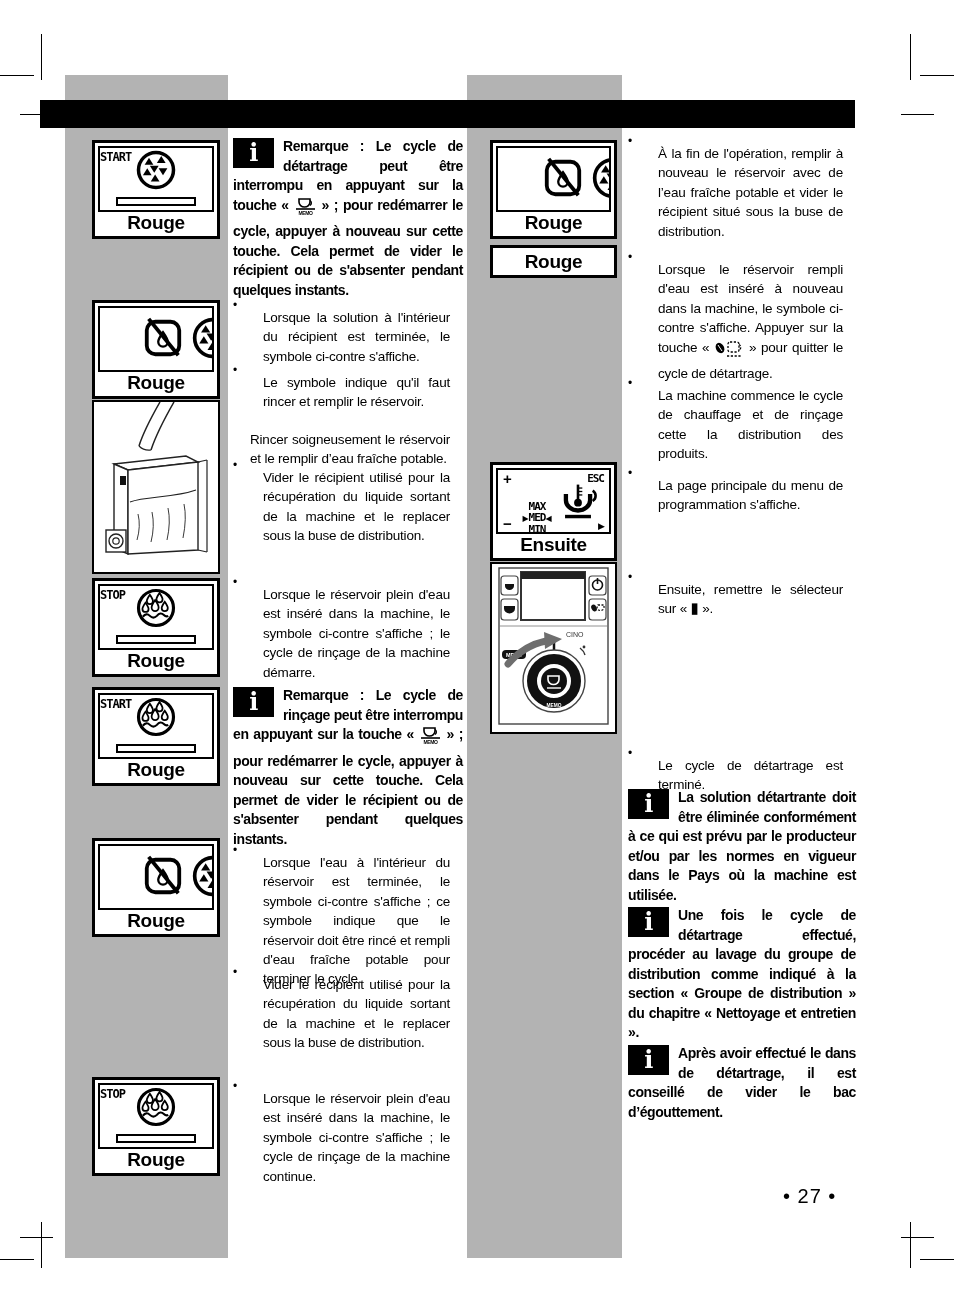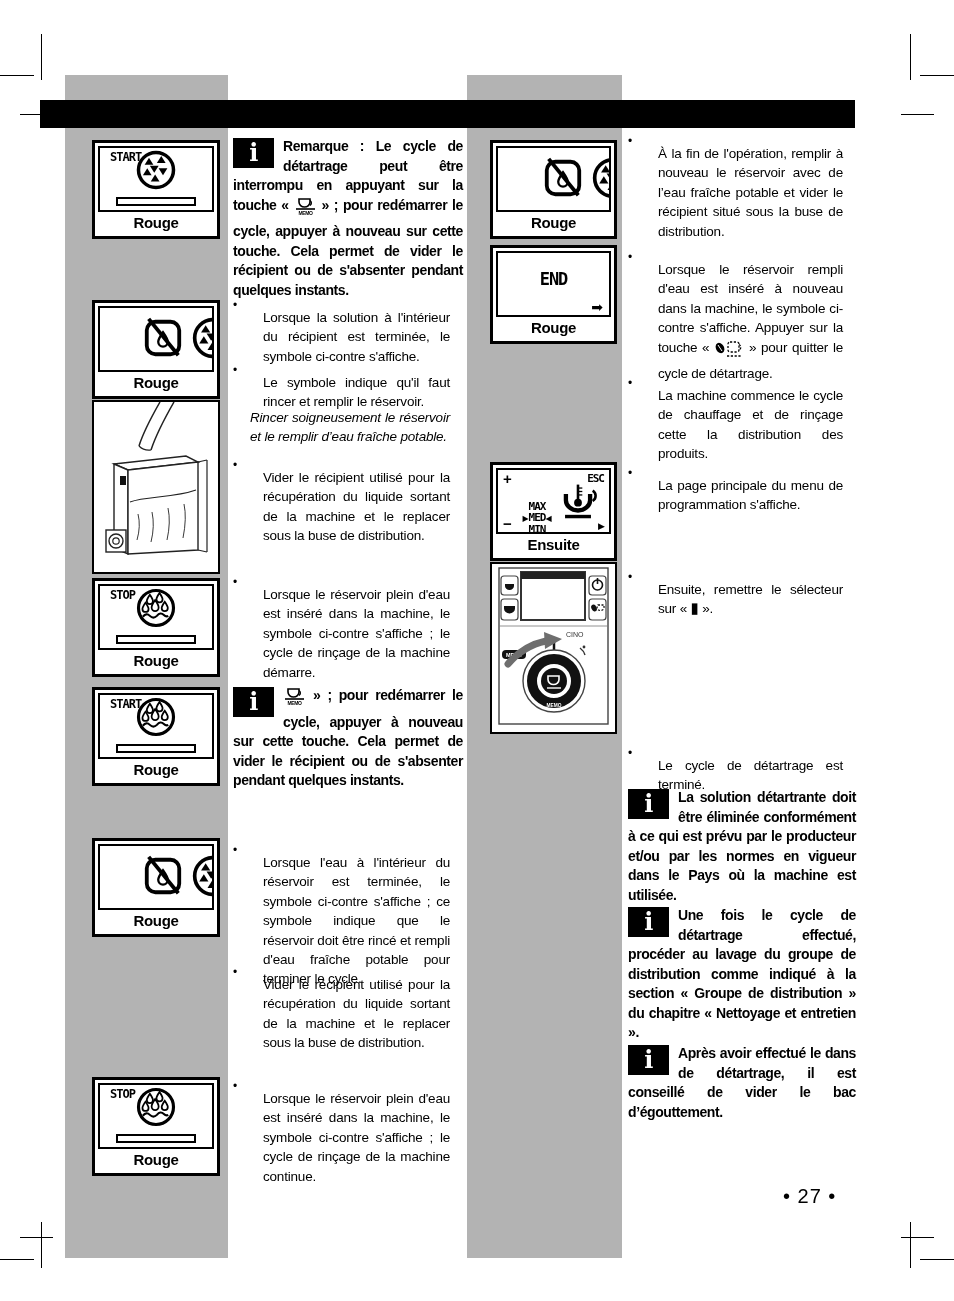--- a/index.html
+++ b/index.html
@@ -6,22 +6,22 @@
   .page{position:relative;width:954px;height:1301px;background:#fff;overflow:hidden;
         font-family:"Liberation Sans",sans-serif;color:#000;}
   .graycol{position:absolute;background:#b3b3b3;}
   .blackbar{position:absolute;background:#000;}
   .mark{position:absolute;background:#000;}
 
   
   .dbox{position:absolute;background:#fff;border:3px solid #000;padding:3px;box-sizing:border-box;}
   .dscreen{position:relative;border:2px solid #000;background:#fff;overflow:hidden;}
   .dlabel{height:21px;display:flex;align-items:center;justify-content:center;
-          font-weight:bold;font-size:15px;letter-spacing:-0.3px;}
-  .status{position:absolute;top:2px;left:10px;font-family:"DejaVu Sans Mono",monospace;
+          font-weight:bold;font-size:19px;letter-spacing:-0.3px;}
+  .status{position:absolute;top:2px;left:0;font-family:"DejaVu Sans Mono",monospace;
           font-weight:bold;font-size:12px;letter-spacing:-1px;}
   .csym{position:absolute;left:50%;top:1px;transform:translateX(-50%);}
   .pbar{position:absolute;left:50%;transform:translateX(-50%);bottom:4px;width:76px;height:5px;
         border:2px solid #000;background:#fff;}
   .endtxt{position:absolute;left:0;right:0;top:16px;text-align:center;
           font-family:"DejaVu Sans Mono",monospace;font-weight:bold;font-size:17px;letter-spacing:-1px;}
   .endarrow{position:absolute;right:6px;bottom:1px;font-size:14px;line-height:14px;}
   .lcd{font-family:"DejaVu Sans Mono",monospace;font-weight:bold;letter-spacing:-1px;}
 
   
@@ -206,37 +206,37 @@
   <div class="tb bullet-item" style="left:233px;top:295px;">
     <span class="bullet">•</span>
     <p class="btext">Lorsque la solution à l'intérieur du récipient est terminée, le symbole ci-contre s'affiche.</p>
   </div>
 
   <div class="tb bullet-item" style="left:233px;top:360px;">
     <span class="bullet">•</span>
     <p class="btext">Le symbole indique qu'il faut rincer et remplir le réservoir.</p>
   </div>
 
-  <div class="tb" style="left:233px;top:395px;font-style:italic;">
+  <div class="tb" style="left:233px;top:417px;">
     <p class="btext indent">Rincer soigneusement le réservoir et le remplir d’eau fraîche potable.</p>
   </div>
 
   <div class="tb bullet-item" style="left:233px;top:455px;">
     <span class="bullet">•</span>
     <p class="btext">Vider le récipient utilisé pour la récupération du liquide sortant de la machine et le replacer sous la buse de distribution.</p>
   </div>
 
   <div class="tb bullet-item" style="left:233px;top:572px;">
     <span class="bullet">•</span>
     <p class="btext">Lorsque le réservoir plein d'eau est inséré dans la machine, le symbole ci-contre s'affiche ; le cycle de rinçage de la machine démarre.</p>
   </div>
 
   <div class="tb" style="left:233px;top:686px;">
     <p class="note">
-      <span class="iicon">i</span><span class="inline-ic"><svg width="23" height="21" viewBox="0 0 23 21">
+      <span class="iicon">i</span><span>Remarque : Le cycle de rinçage peut être interrompu en appuyant sur la touche « </span><span class="inline-ic"><svg width="23" height="21" viewBox="0 0 23 21">
             <path d="M5,3 h11 v3 a5.5,5 0 0 1 -11,0 z" fill="none" stroke="#000" stroke-width="1.6"></path>
             <path d="M16,4.5 a3,3 0 0 1 0,5" fill="none" stroke="#000" stroke-width="1.4"></path>
             <line x1="2" y1="13" x2="21" y2="13" stroke="#000" stroke-width="1.6"></line>
             <text x="11.5" y="19" text-anchor="middle" font-size="5" font-family="Liberation Sans, sans-serif" font-weight="bold">MEMO</text>
           </svg></span><span> » ; pour redémarrer le cycle, appuyer à nouveau sur cette touche. Cela permet de vider le récipient ou de s'absenter pendant quelques instants.</span>
     </p>
   </div>
 
   <div class="tb bullet-item" style="left:233px;top:840px;">
     <span class="bullet">•</span>
@@ -259,24 +259,20 @@
           <use href="#sym-nowater"></use>
         </svg>
       <svg width="44" height="44" viewBox="0 0 48 48" style="position:absolute;right:-26px;top:8px;">
           <use href="#sym-descale"></use>
         </svg>
     </div>
     <div class="dlabel">Rouge</div>
   </div>
 
   <div class="dbox" style="left:490px;top:245px;width:127px;">
-    <div class="dscreen" style="height:62px;">
-      <span class="endtxt">END</span>
-      <span class="endarrow">➡</span>
-    </div>
     <div class="dlabel">Rouge</div>
   </div>
 
   <div class="dbox" style="left:490px;top:462px;width:127px;">
     <div class="dscreen" style="height:62px;">
       <span style="position:absolute;top:0px;left:5px;font-weight:bold;font-size:15px;">+</span>
       <span class="lcd" style="position:absolute;top:2px;right:5px;font-size:11px;">ESC</span>
       <div style="position:absolute;left:12px;top:31px;width:54px;text-align:center;">
         <div class="lcd" style="font-size:11px;line-height:11px;">MAX</div>
         <div style="font-size:11px;line-height:11px;"><span style="font-size:8px;">▶</span><span class="lcd">MED</span><span style="font-size:8px;">◀</span></div>

